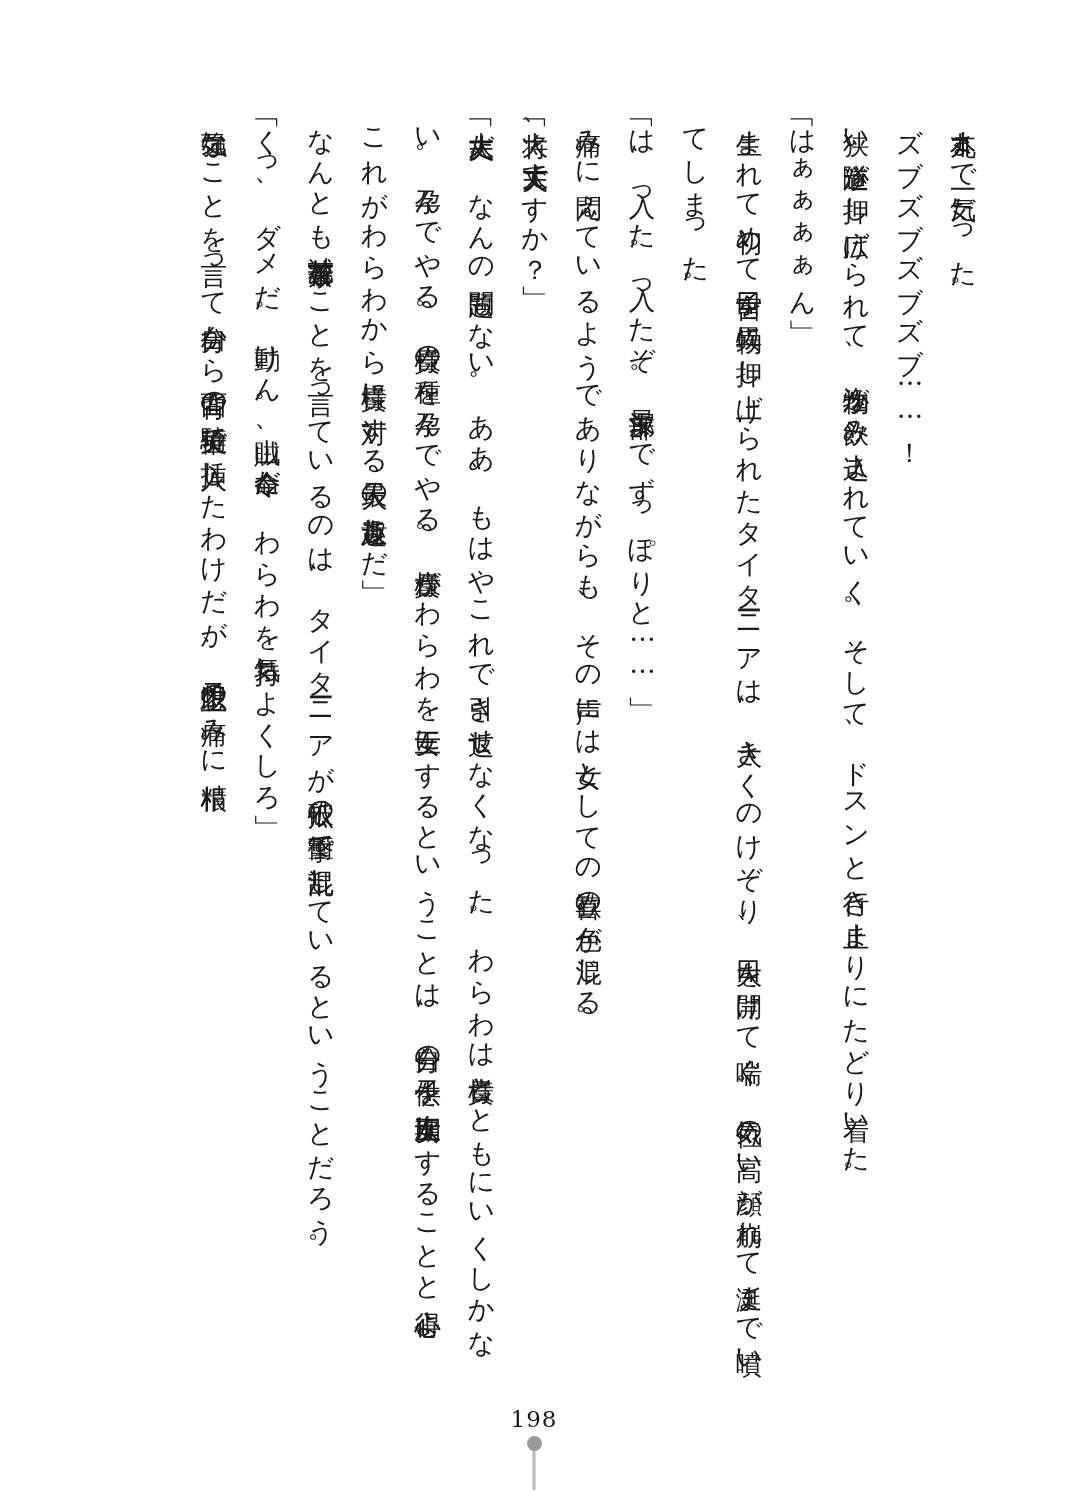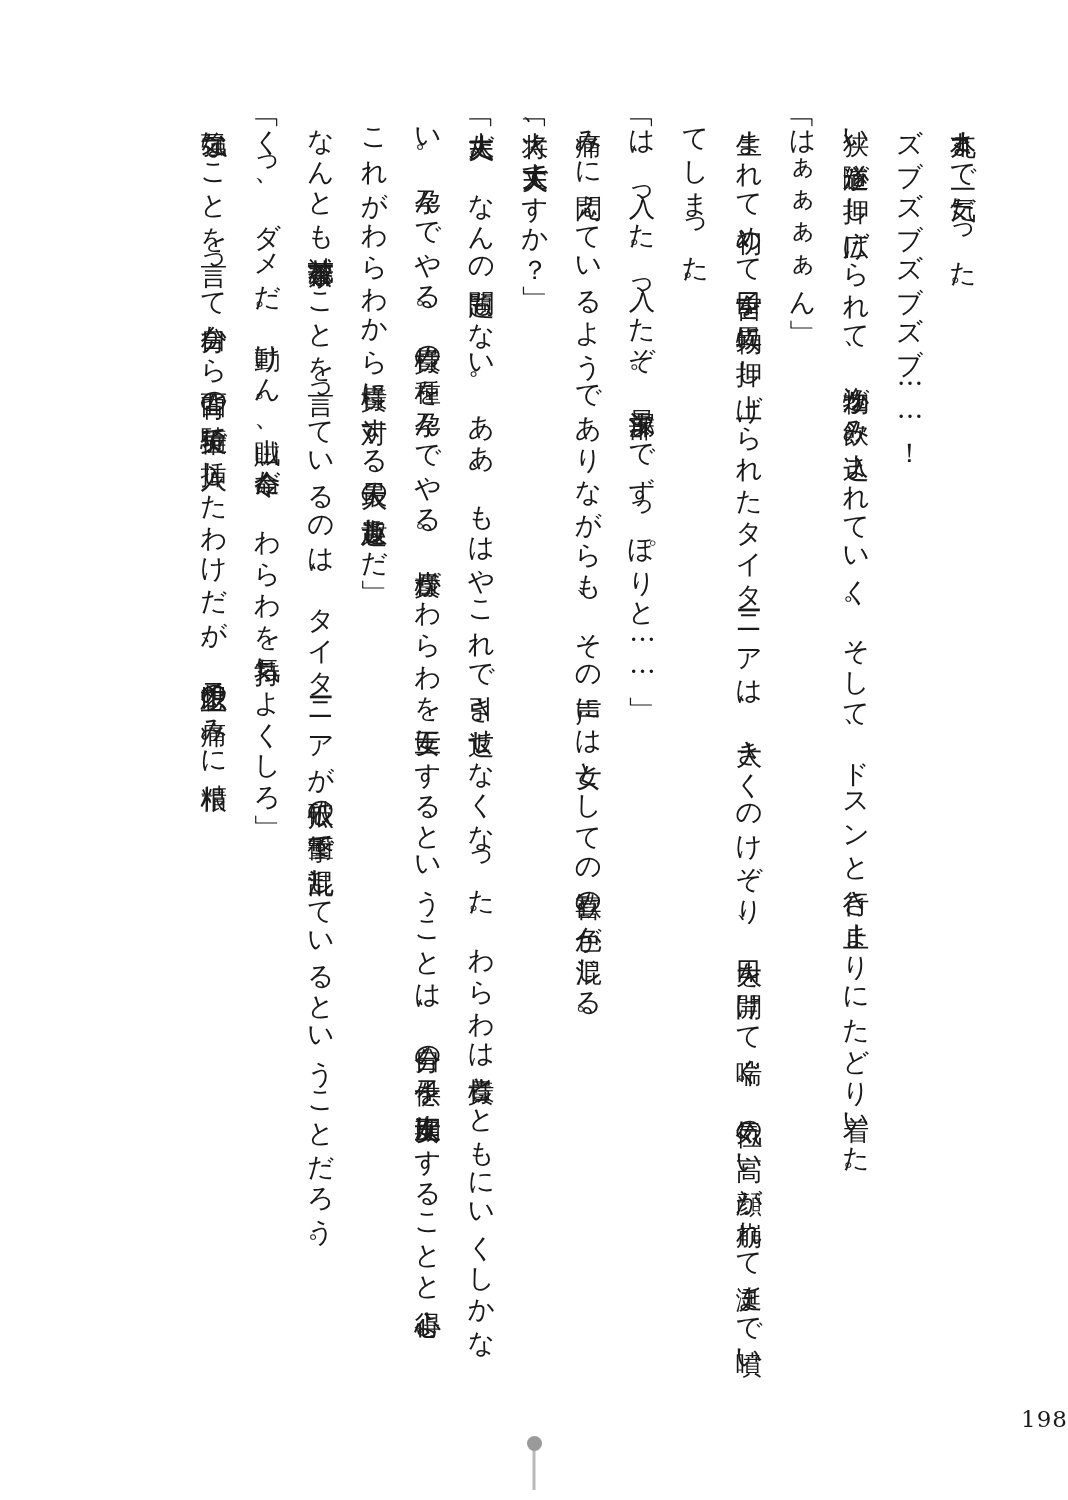--- a/index.html
+++ b/index.html
@@ -47,21 +47,21 @@
     margin: 0;
     padding: 0;
     text-indent: 0;
   }
 
   .page-number {
     position: absolute;
     left: 0;
     right: 0;
     bottom: 68px;
-    text-align: right;
+    text-align: center;
     font-size: 23px;
     font-family: "DejaVu Serif", "Liberation Serif", serif;
     color: #1a1a1a;
     letter-spacing: 1px;
   }
 
   .page-marker {
     position: absolute;
     left: 50%;
     bottom: 10px;

